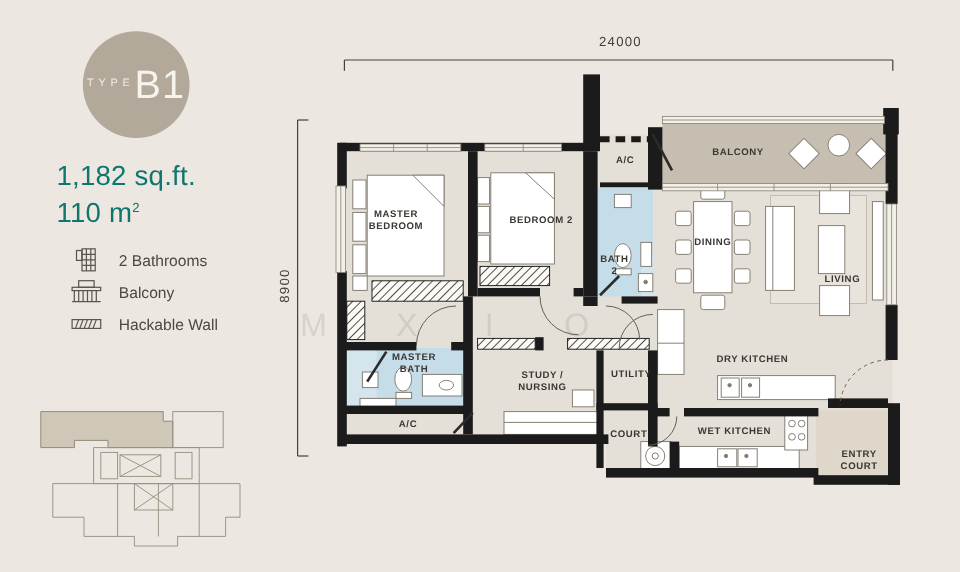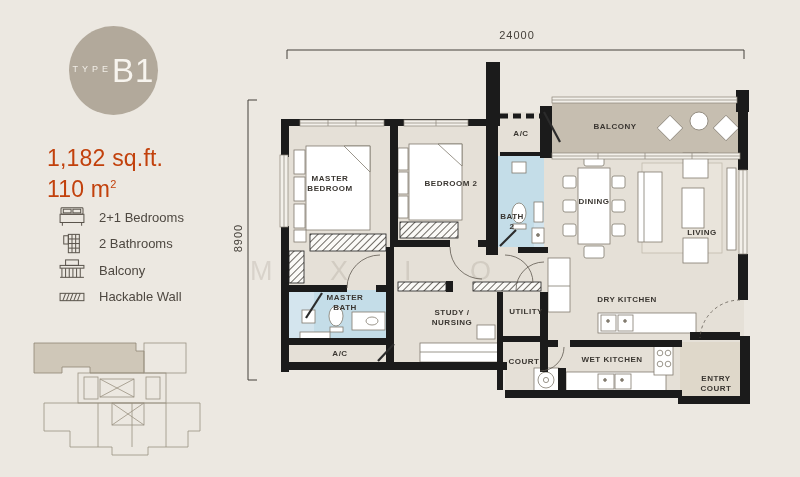--- a/index.html
+++ b/index.html
@@ -5,22 +5,22 @@
   html,body{margin:0;padding:0;}
   .stage{position:relative;width:800px;height:477px;background:#ECE8E1;overflow:hidden;
          font-family:"Liberation Sans", sans-serif;}
   .plan-svg{position:absolute;left:0;top:0;width:800px;height:477px;}
   
   .badge{position:absolute;left:69px;top:26px;width:89px;height:89px;border-radius:50%;
          background:#B2A99B;display:flex;flex-direction:row;align-items:center;justify-content:center;
          color:#F7F4EE;}
   .badge .t{font-size:9px;letter-spacing:4px;opacity:.9;margin-bottom:3px;}
   .badge .c{font-size:33px;font-weight:400;line-height:1;letter-spacing:1px;}
-  .area{position:absolute;left:47px;top:131px;color:#c2410c;font-size:23px;font-weight:500;
-        letter-spacing:.2px;line-height:1.35;margin-top:12px;}
+  .area{position:absolute;left:47px;top:131px;color:#0f766e;font-size:23px;font-weight:500;
+        letter-spacing:.2px;line-height:1.35;}
   .area sup{font-size:11px;}
   .features{position:absolute;left:55px;top:204px;}
   .feat{display:flex;align-items:center;height:26.5px;color:#4E4841;font-size:13px;font-weight:500;}
   .feat .ic{width:34px;height:24px;flex:0 0 34px;margin-right:10px;display:flex;align-items:center;justify-content:center;}
   .feat svg{width:30px;height:22px;}
   
   .lbl{position:absolute;transform:translate(-50%,-50%);font-size:8px;font-weight:700;
        letter-spacing:.5px;color:#3A3631;text-align:center;line-height:1.3;}
   .nw{white-space:nowrap;}
   .dim{position:absolute;color:#45403A;font-size:11px;letter-spacing:1px;font-weight:500;}
@@ -241,33 +241,20 @@
     <div class="t">TYPE</div>
     <div class="c">B1</div>
   </div>
 
   <div class="area">
     <div>1,182 sq.ft.</div>
     <div><span>110 m</span><sup>2</sup></div>
   </div>
 
   <div class="features">
-    <div class="feat">
-      <span class="ic">
-        <svg viewBox="0 0 30 24" fill="none" stroke="#5A544C" stroke-width="1.1">
-          <rect x="3" y="2" width="24" height="7" rx="1"></rect>
-            <rect x="5.5" y="3.5" width="8.5" height="4"></rect>
-            <rect x="16" y="3.5" width="8.5" height="4"></rect>
-          <rect x="2" y="9" width="26" height="9"></rect>
-            <line x1="4.5" y1="18" x2="4.5" y2="21.5"></line>
-            <line x1="25.5" y1="18" x2="25.5" y2="21.5"></line>
-        </svg>
-        </span>
-      <span>2+1 Bedrooms</span>
-    </div>
     <div class="feat">
       <span class="ic">
         <svg viewBox="0 0 30 24" fill="none" stroke="#5A544C" stroke-width="1.1">
           <rect x="11" y="1.5" width="12" height="20"></rect>
             <line x1="15" y1="1.5" x2="15" y2="21.5"></line>
             <line x1="19" y1="1.5" x2="19" y2="21.5"></line>
           <line x1="11" y1="6.5" x2="23" y2="6.5"></line>
             <line x1="11" y1="11.5" x2="23" y2="11.5"></line>
             <line x1="11" y1="16.5" x2="23" y2="16.5"></line>
           <rect x="6" y="3" width="5" height="9"></rect>

